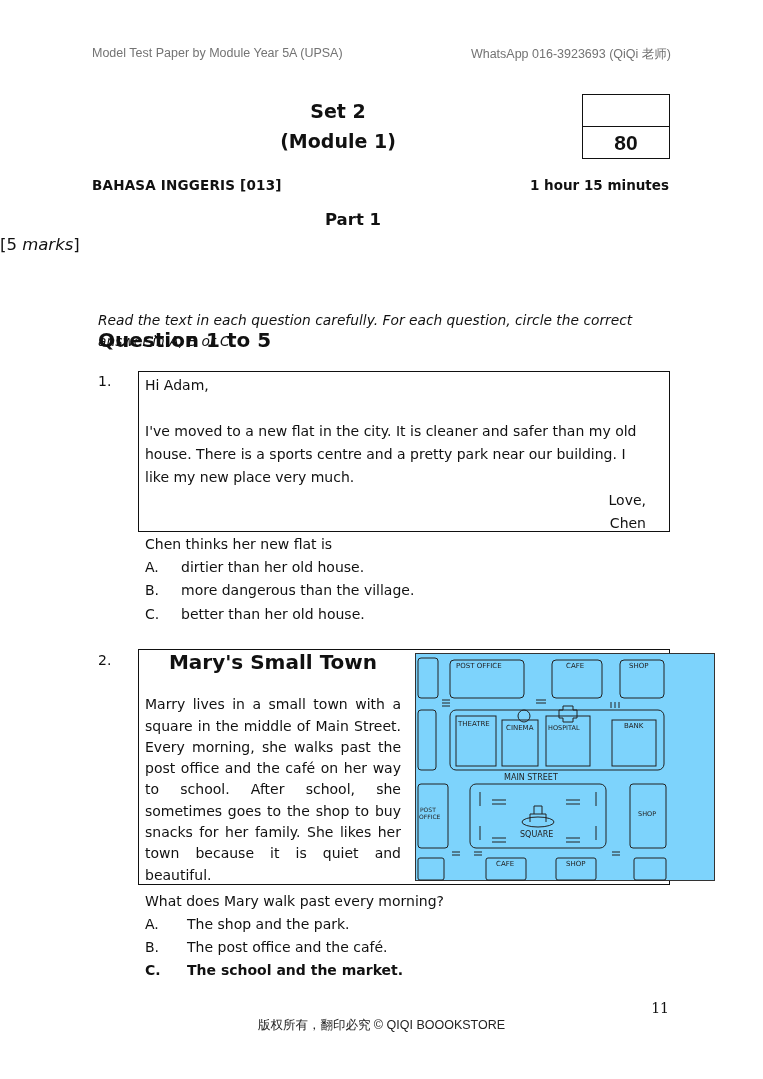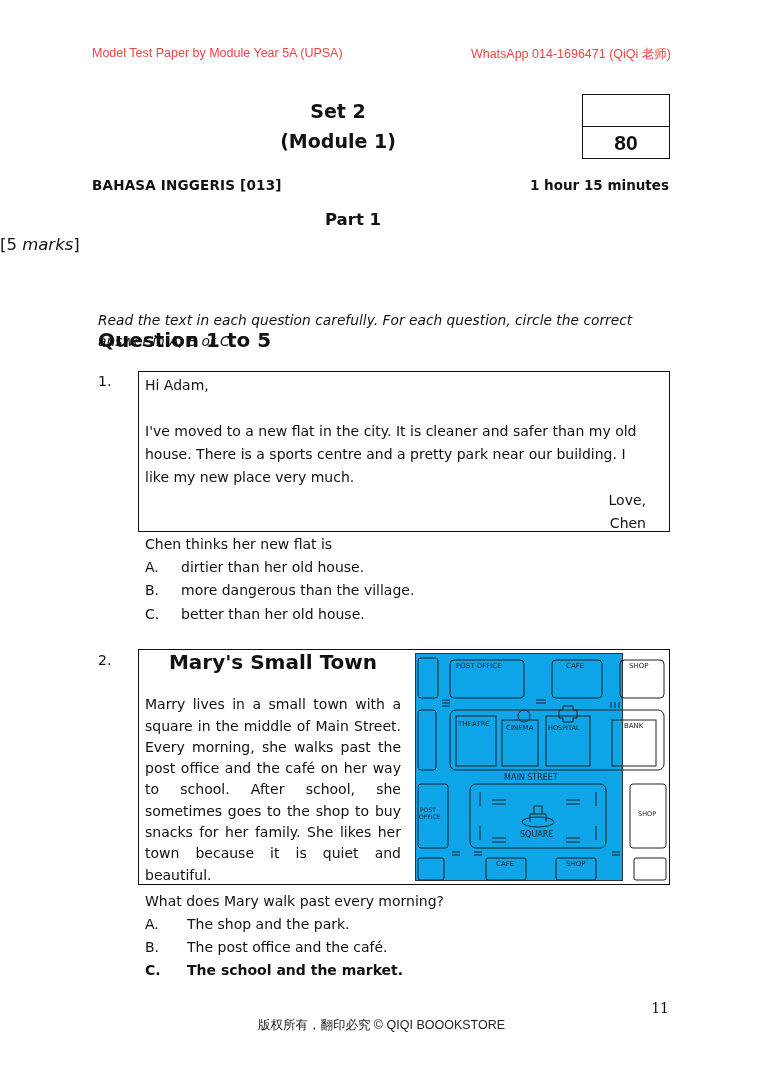--- a/index.html
+++ b/index.html
@@ -1,20 +1,20 @@
 <!DOCTYPE html>
 <html><head>
 <meta charset="utf-8">
 <style>
   * { box-sizing: border-box; margin: 0; padding: 0; }
   html, body { width: 763px; height: 1079px; background: #ffffff; overflow: hidden; }
   body { position: relative; color: #111; font-family: "DejaVu Sans", sans-serif; }
   .abs { position: absolute; }
 
-  .hdr { font-family: "Liberation Sans", sans-serif; font-size: 12.5px; top: 46px; color: #ef4444; text-align: right; }
+  .hdr { font-family: "Liberation Sans", sans-serif; font-size: 12.5px; top: 46px; color: #737373; text-align: right; }
   .hdr-left { left: 92px; }
   .hdr-right { right: 92px; }
 
   .title { left: 0; width: 676px; text-align: center; font-weight: bold; font-size: 19px; }
   .set-title { top: 100px; }
   .module-title { top: 130px; }
 
   .score-box { left: 582px; top: 94px; width: 88px; height: 65px; border: 1.5px solid #111; }
   .score-top { height: 32px; border-bottom: 1.5px solid #111; }
   .score-bottom { height: 31px; text-align: center; font-family: "Liberation Sans", sans-serif; font-weight: bold; font-size: 21px; line-height: 31px; }
@@ -37,30 +37,30 @@
   .right { text-align: right; }
 
   .q-stem { left: 145px; font-size: 14px; }
   .opt { left: 145px; font-size: 14px; }
   .opt .letter { display: inline-block; width: 36px; }
   .opt2 .letter { width: 42px; }
 
   .q2-box { left: 138px; top: 649px; width: 532px; height: 236px; }
   .q2-text { position: absolute; left: 6px; top: 2px; width: 256px; font-size: 14px; line-height: 21.3px; text-align: justify; }
   .q2-title { text-align: center; font-weight: bold; font-size: 20px; margin-bottom: 21px; }
-  .q2-map { position: absolute; left: 276px; top: 3px; width: 208px; height: 228px; border: 1px solid #333; background: #0ea5e9; }
+  .q2-map { position: absolute; left: 276px; top: 3px; width: 300px; height: 228px; border: 1px solid #333; background: #7dd3fc; }
 
   .page-num { right: 94px; top: 1000px; font-family: "DejaVu Serif", serif; font-size: 14px; }
   .footer { left: 0; width: 763px; text-align: center; top: 1017px; font-family: "Liberation Sans", sans-serif; font-size: 12.5px; color: #222; }
 </style>
 </head>
 <body>
 
 <div class="abs hdr hdr-left">Model Test Paper by Module Year 5A (UPSA)</div>
-<div class="abs hdr hdr-right">WhatsApp 014-1696471 (QiQi 老师)</div>
+<div class="abs hdr hdr-right">WhatsApp 016-3923693 (QiQi 老师)</div>
 
 <div class="abs title set-title">Set 2</div>
 <div class="abs title module-title">(Module 1)</div>
 
 <div class="abs score-box">
   <div class="score-top"></div>
   <div class="score-bottom">80</div>
 </div>
 
 <div class="abs subject">BAHASA INGGERIS [013]</div>

